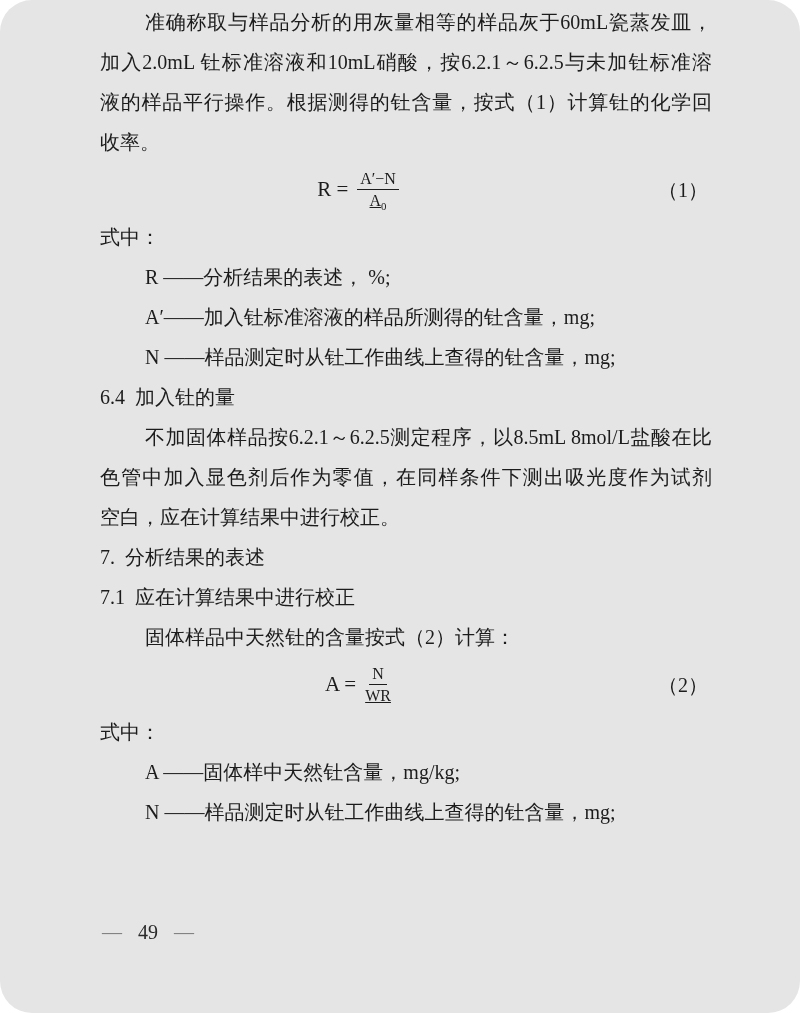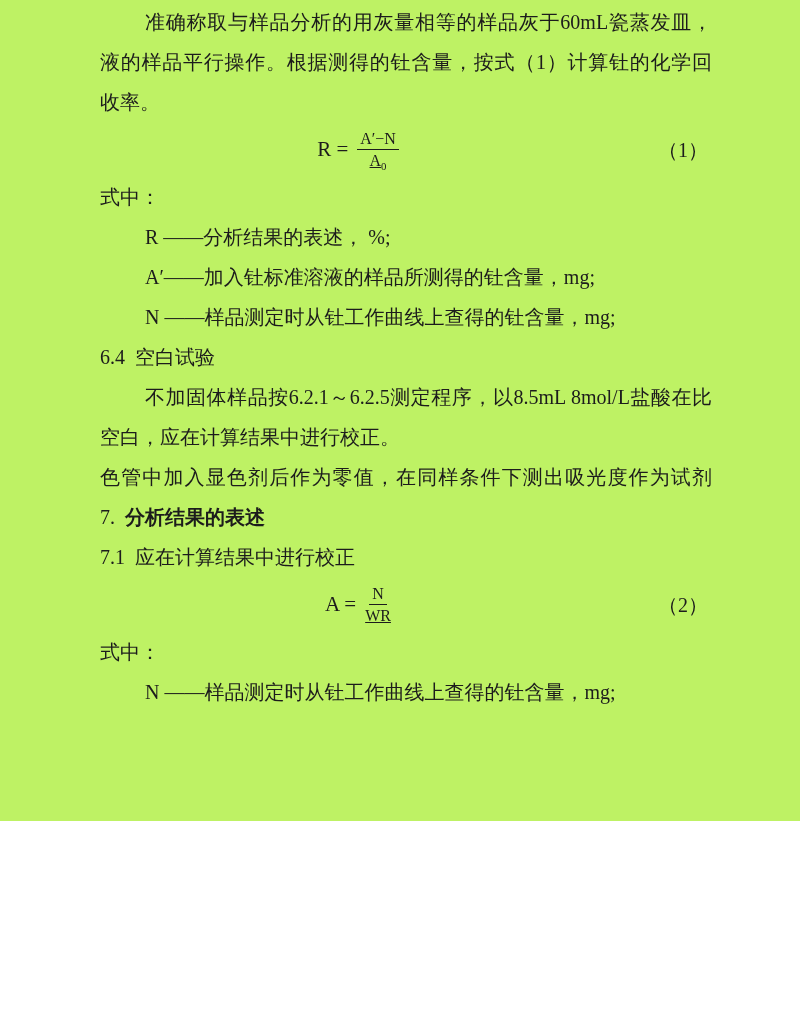--- a/index.html
+++ b/index.html
@@ -3,25 +3,26 @@
 <meta charset="utf-8">
 <style>
   html, body {
     margin: 0;
     padding: 0;
     background: #ffffff;
   }
   .page {
     position: relative;
     width: 800px;
-    height: 821px;
-    background: #bef264;
+    height: 1013px;
+    background: #e5e5e5;
     overflow: hidden;
     font-family: "Liberation Serif", "DejaVu Serif", serif;
     color: #1c1c1c;
+    border-radius: 32px;
   }
   .content {
     position: absolute;
     left: 100px;
     top: 2px;
     width: 612px;
   }
   .tline {
     font-size: 20px;
     height: 40px;
@@ -35,21 +36,21 @@
   .indent {
     text-indent: 45px;
   }
   .dterm {
     padding-left: 45px;
   }
   .sec-num {
     margin-right: 10px;
   }
   .bold {
-    font-weight: bold;
+    font-weight: normal;
     text-align: center;
   }
   .formula-row {
     position: relative;
     height: 55px;
     display: flex;
     align-items: center;
     justify-content: center;
   }
   .formula {
@@ -104,20 +105,21 @@
   }
 </style>
 </head>
 <body>
 
 <div class="page">
   <div class="content">
 
     <div>
       <div class="tline just indent">准确称取与样品分析的用灰量相等的样品灰于60mL瓷蒸发皿，</div>
+      <div class="tline just">加入2.0mL 钍标准溶液和10mL硝酸，按6.2.1～6.2.5与未加钍标准溶</div>
       <div class="tline just">液的样品平行操作。根据测得的钍含量，按式（1）计算钍的化学回</div>
       <div class="tline">收率。</div>
     </div>
 
     <div class="formula-row">
       <div class="formula">
         <span>R =</span>
         <span class="frac">
           <span class="num">A′−N</span>
           <span class="den"><span>A</span><sub>0</sub></span>
@@ -134,53 +136,57 @@
       </div>
       <div class="tline dterm">
         <span><span>A′</span><sub></sub></span><span>——</span><span>加入钍标准溶液的样品所测得的钍含量，mg;</span>
       </div>
       <div class="tline dterm">
         <span><span>N </span><sub></sub></span><span>——</span><span>样品测定时从钍工作曲线上查得的钍含量，mg;</span>
       </div>
     </div>
 
     <div class="tline">
-      <span class="sec-num">6.4</span><span>空白试验</span>
+      <span class="sec-num">6.4</span><span>加入钍的量</span>
     </div>
 
     <div>
       <div class="tline just indent">不加固体样品按6.2.1～6.2.5测定程序，以8.5mL 8mol/L盐酸在比</div>
+      <div class="tline just">色管中加入显色剂后作为零值，在同样条件下测出吸光度作为试剂</div>
       <div class="tline">空白，应在计算结果中进行校正。</div>
-      <div class="tline just">色管中加入显色剂后作为零值，在同样条件下测出吸光度作为试剂</div>
     </div>
 
     <div class="tline">
       <span class="sec-num">7.</span><span class="bold">分析结果的表述</span>
     </div>
 
     <div class="tline">
       <span class="sec-num">7.1</span><span>应在计算结果中进行校正</span>
     </div>
 
+    <div class="tline indent">固体样品中天然钍的含量按式（2）计算：</div>
 
     <div class="formula-row">
       <div class="formula">
         <span>A =</span>
         <span class="frac">
           <span class="num">N</span>
           <span class="den"><span>WR</span><sub></sub></span>
         </span>
       </div>
       <span class="f-num">（2）</span>
     </div>
 
     <div class="tline">式中：</div>
 
     <div>
       <div class="tline dterm">
+        <span><span>A </span><sub></sub></span><span>——</span><span>固体样中天然钍含量，mg/kg;</span>
+      </div>
+      <div class="tline dterm">
         <span><span>N </span><sub></sub></span><span>——</span><span>样品测定时从钍工作曲线上查得的钍含量，mg;</span>
       </div>
     </div>
 
   </div>
 
   <div class="footer">
     <span class="dash">—</span>
     <span class="pgnum">49</span>
     <span class="dash">—</span>

